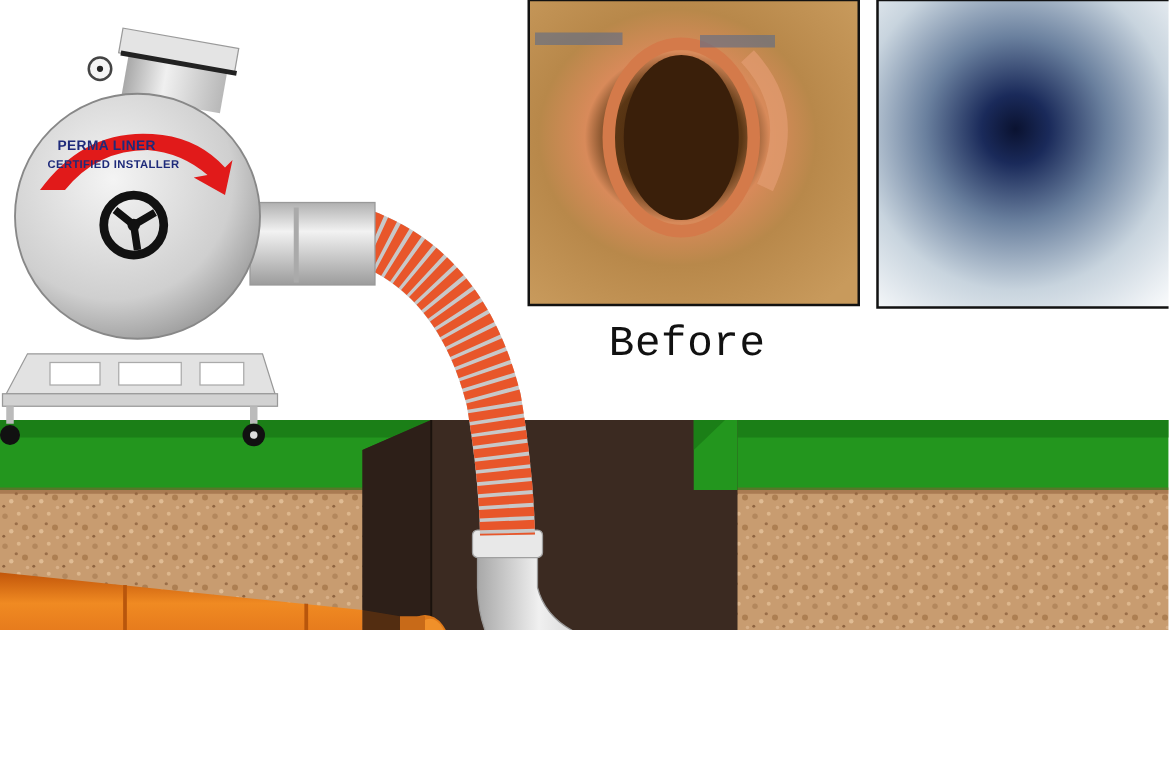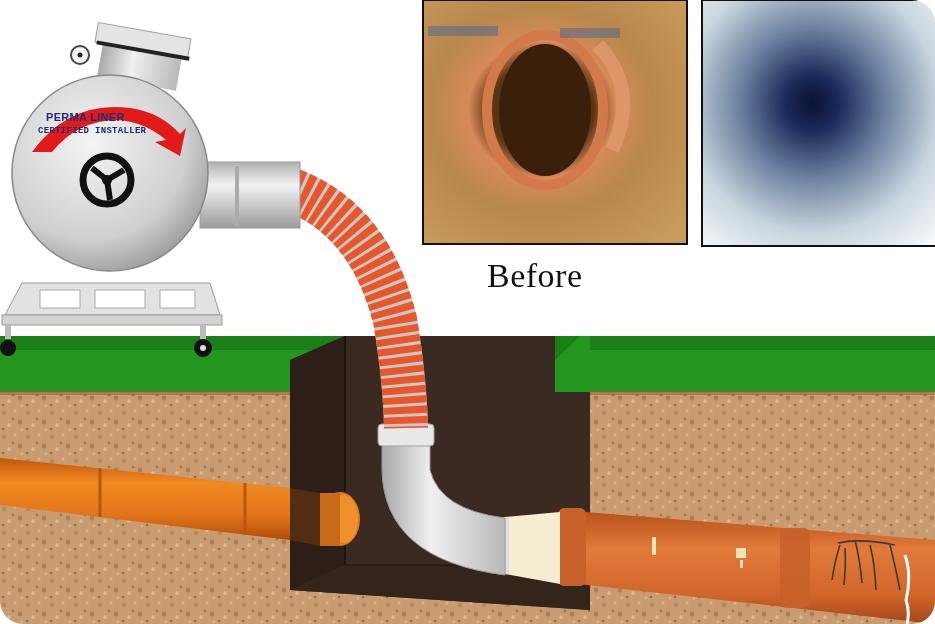--- a/index.html
+++ b/index.html
@@ -1,18 +1,18 @@
 <!DOCTYPE html>
 <html><head>
 <meta charset="utf-8">
 <style>
   html,body{margin:0;padding:0;background:#fff;}
-  #stage{position:relative;width:935px;height:624px;overflow:hidden;background:#ffffff;font-family:"Liberation Sans",sans-serif;border-radius:23px;}
+  #stage{position:relative;width:935px;height:504px;overflow:hidden;background:#ffffff;font-family:"Liberation Sans",sans-serif;}
   svg{position:absolute;left:0;top:0;}
-  .caption{position:absolute;font-size:34px;color:#111;font-family:Liberation Serif, serif;letter-spacing:0.5px;}
+  .caption{position:absolute;font-size:34px;color:#111;font-family:Liberation Mono, monospace;letter-spacing:0.5px;}
   #cap-before{left:487px;top:257px;}
   #cap-after{left:787px;top:259px;}
   .logo-text{position:absolute;font-family:"Liberation Sans",sans-serif;font-weight:bold;color:#1e2a7a;font-size:10px;letter-spacing:0.3px;white-space:nowrap;}
 </style>
 </head>
 <body>
 
 <div id="stage">
 <svg width="935" height="624" viewBox="0 0 935 624">
   <defs>
@@ -166,16 +166,16 @@
     <rect x="428" y="26" width="70" height="10" fill="#5a6a8a" opacity="0.6"></rect>
     <rect x="560" y="28" width="60" height="10" fill="#5a6a8a" opacity="0.6"></rect>
   </g>
 
   <g>
     <rect x="702" y="0" width="240" height="246" fill="url(#afterGrad)" stroke="#111" stroke-width="2"></rect>
   </g>
 </svg>
 
 <span class="logo-text" style="left:46px;top:111px;font-size:11px;">PERMA LINER</span>
-<span class="logo-text" style="left:38px;top:126px;font-size:9px;font-family:Liberation Mono, monospace;">CERTIFIED INSTALLER</span>
+<span class="logo-text" style="left:38px;top:126px;font-size:9px;">CERTIFIED INSTALLER</span>
 
 <div class="caption" id="cap-before">Before</div>
 </div>
 
 </body></html>

